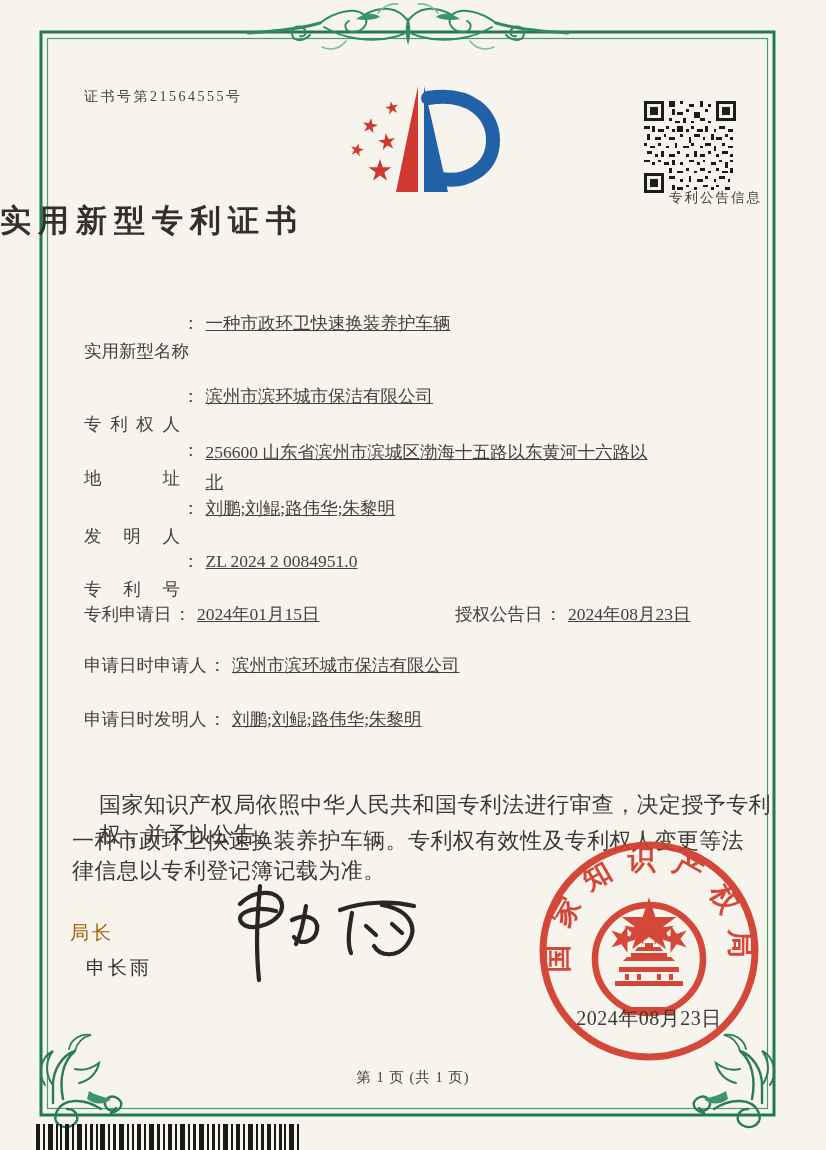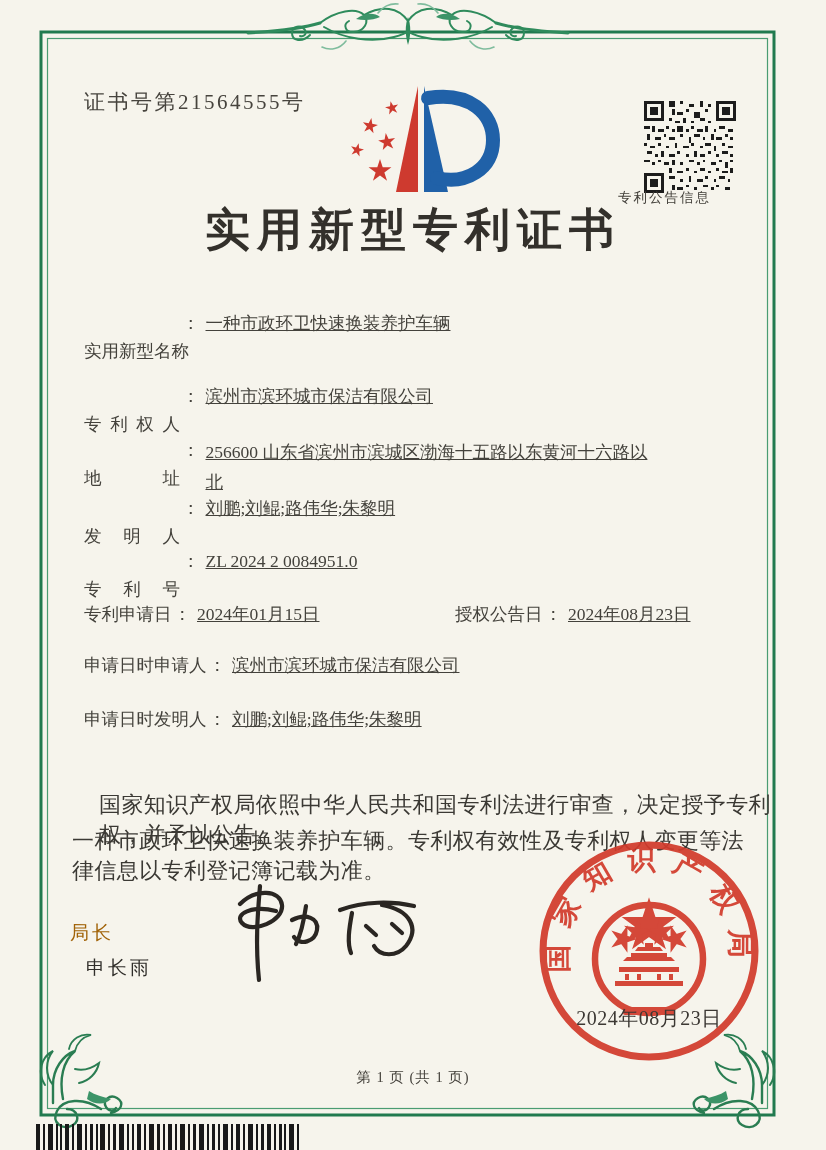--- a/index.html
+++ b/index.html
@@ -6,25 +6,25 @@
   body{
     width:826px;height:1150px;position:relative;overflow:hidden;
     background:#f6f4ec;
     font-family:"Liberation Serif","DejaVu Serif",serif;
     color:#3e3c38;
   }
   .abs{position:absolute;}
   
   #deco{position:absolute;left:0;top:0;width:826px;height:1150px;}
   
-  .cert-no{left:84px;top:88px;font-size:21px;letter-spacing:2.5px;color:#46433d;}
+  .cert-no{left:84px;top:88px;font-size:14px;letter-spacing:2.5px;color:#46433d;}
   .logo{left:330px;top:82px;}
   .qr{left:644px;top:101px;}
-  .qr-label{left:618px;top:189px;width:144px;text-align:left;font-size:13.5px;letter-spacing:2px;color:#44413b;}
-  .title{left:0;right:0;top:200px;text-align:center;font-size:45px;font-weight:bold;
+  .qr-label{left:618px;top:189px;width:144px;text-align:right;font-size:13.5px;letter-spacing:2px;color:#44413b;}
+  .title{left:0;right:0;top:200px;font-size:31px;font-weight:bold;
          letter-spacing:7px;color:#33302b;}
   .row{position:absolute;left:84px;font-size:17.5px;line-height:1.55;color:#44423c;white-space:nowrap;}
   .lab{display:inline-block;width:96px;text-align:justify;text-align-last:justify;text-justify:inter-character;vertical-align:top;margin-top:28px;}
   .colon{display:inline-block;margin:0 6px 0 2px;vertical-align:top;}
   .val{display:inline-block;vertical-align:top;text-decoration:underline;}
   .val.wrap{white-space:normal;width:455px;line-height:30px;}
   .labwide{display:inline-block;vertical-align:top;}
   .col2{position:absolute;left:371px;top:0;white-space:nowrap;}
   .body-line{position:absolute;left:72px;width:690px;font-size:22px;letter-spacing:0.4px;color:#3b3934;}
   .indent{padding-left:27px;}

